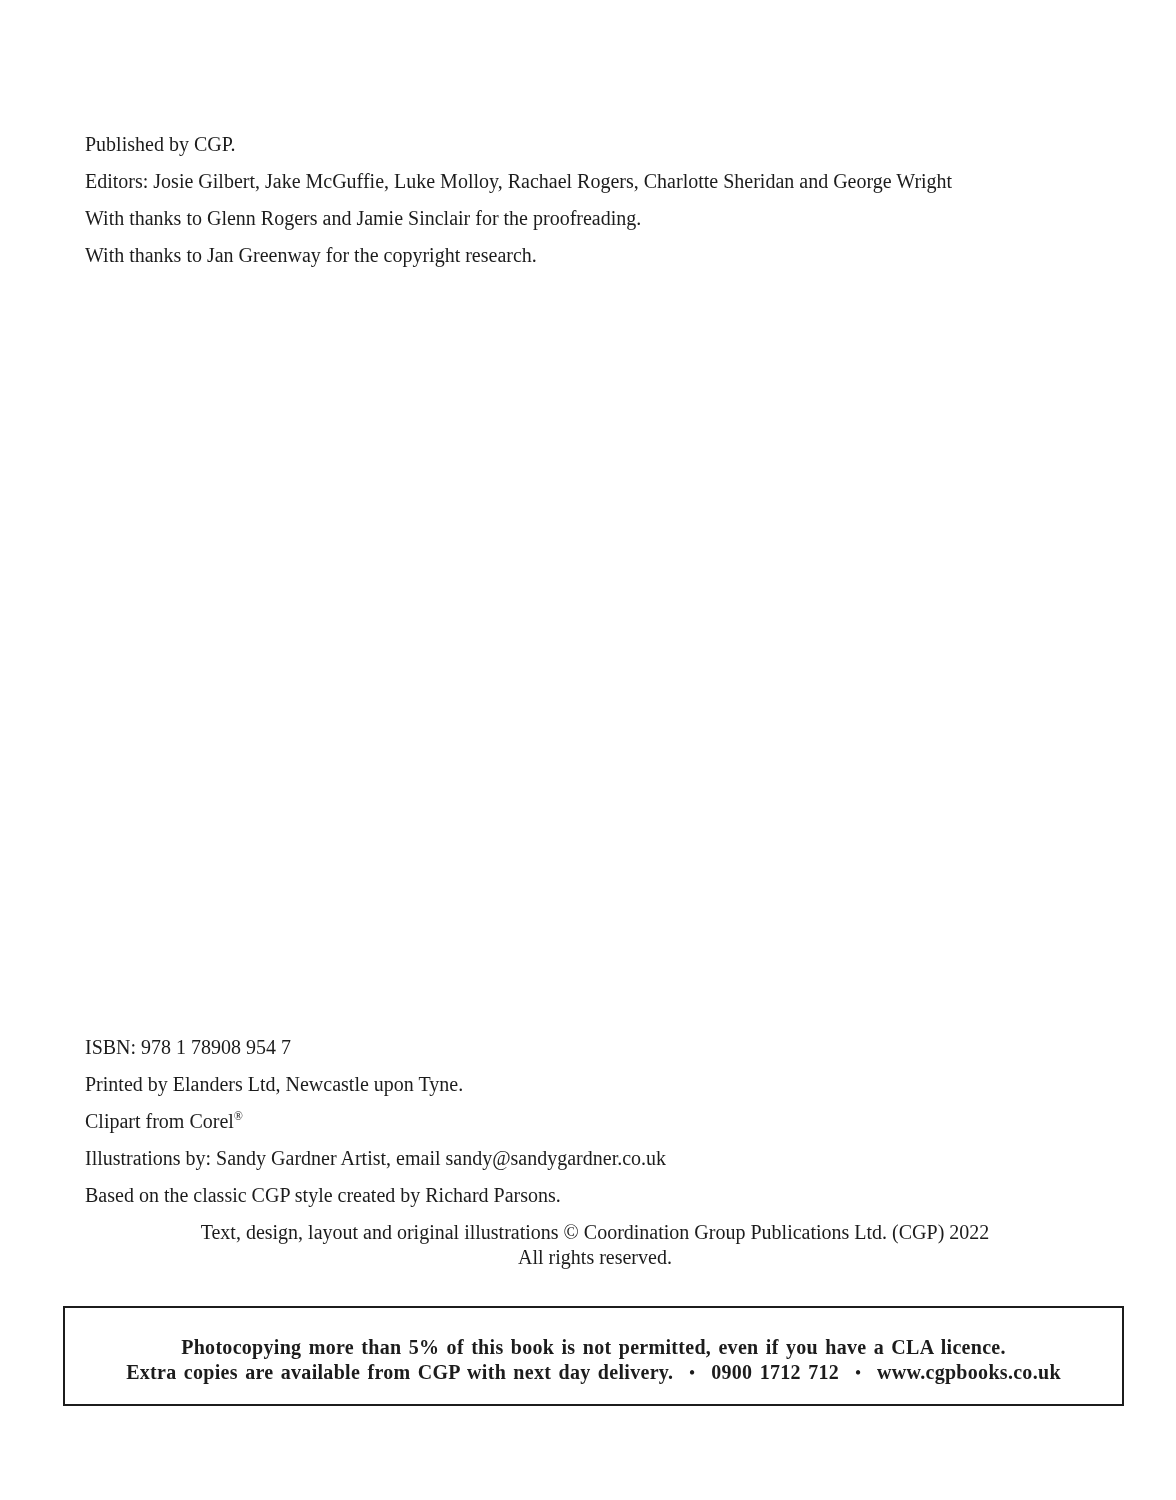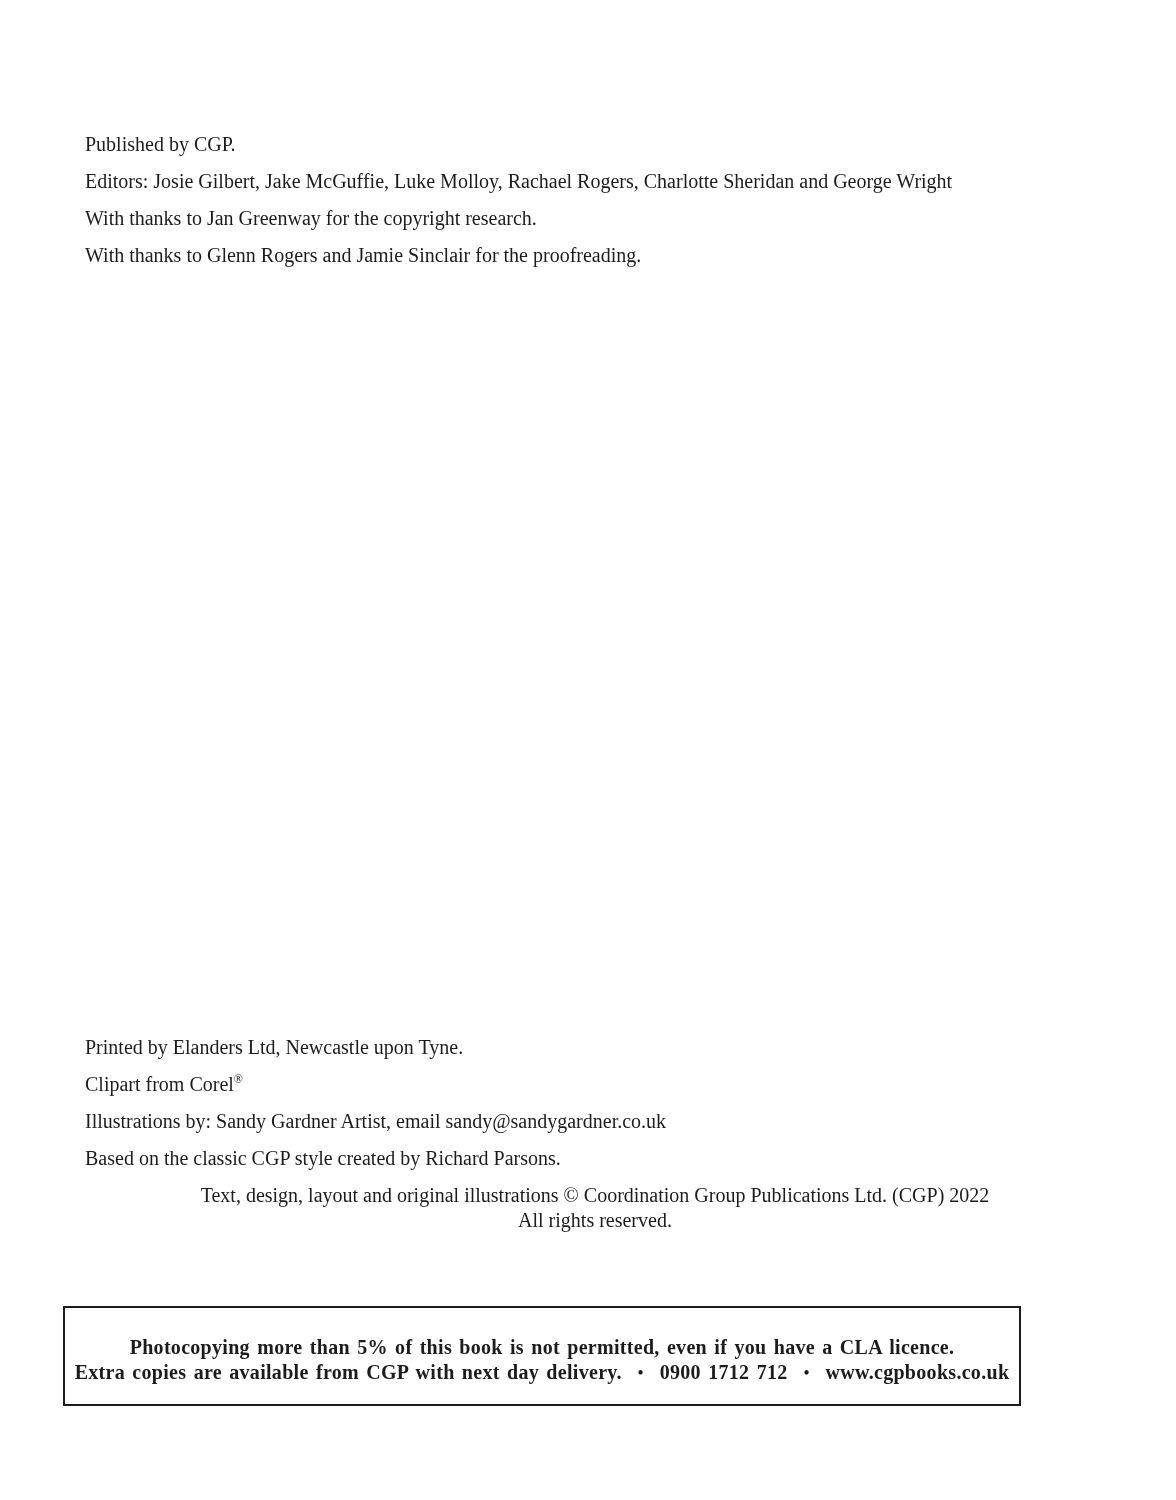--- a/index.html
+++ b/index.html
@@ -44,21 +44,21 @@
     vertical-align: super;
   }
   .info-block .two-line span {
     display: block;
     text-align: center;
   }
   .notice-box {
     position: absolute;
     left: 63px;
     top: 1306px;
-    width: 958px;
+    width: 1061px;
     height: 100px;
     box-sizing: border-box;
     border: 2px solid #1c1c1c;
     text-align: center;
     padding-top: 27px;
   }
   .notice-box p {
     margin: 0;
     font-size: 20px;
     line-height: 25px;
@@ -72,25 +72,26 @@
     font-size: 16px;
     vertical-align: 1px;
   }
 </style>
 </head>
 <body>
 
 <div class="credits-block">
   <p>Published by CGP.</p>
   <p>Editors: Josie Gilbert, Jake McGuffie, Luke Molloy, Rachael Rogers, Charlotte Sheridan and George Wright</p>
+  <p>With thanks to Glenn Rogers and Jamie Sinclair for the proofreading.</p>
   <p>With thanks to Jan Greenway for the copyright research.</p>
-  <p>With thanks to Glenn Rogers and Jamie Sinclair for the proofreading.</p>
 </div>
 
 <div class="info-block">
+  <p>ISBN: 978 1 78908 954 7</p>
   <p>Printed by Elanders Ltd, Newcastle upon Tyne.</p>
   <p><span>Clipart from Corel</span><sup>®</sup></p>
   <p>Illustrations by: Sandy Gardner Artist, email sandy@sandygardner.co.uk</p>
   <p>Based on the classic CGP style created by Richard Parsons.</p>
   <p class="two-line">
     <span>Text, design, layout and original illustrations © Coordination Group Publications Ltd. (CGP) 2022</span>
     <span>All rights reserved.</span>
   </p>
 </div>
 

